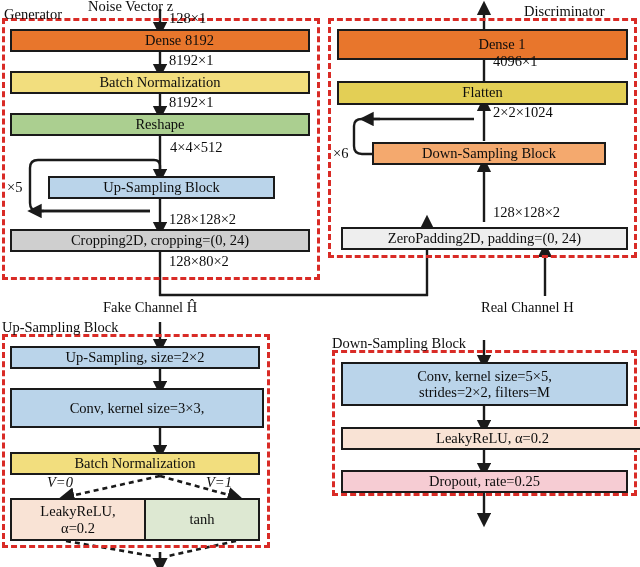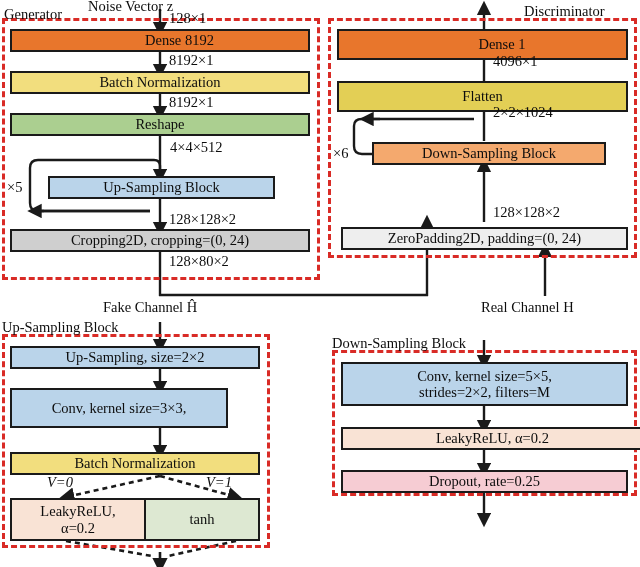--- a/index.html
+++ b/index.html
@@ -140,35 +140,35 @@
 <div class="dim" style="left:169px;top:53px;">8192×1</div>
 <div class="dim" style="left:169px;top:95px;">8192×1</div>
 <div class="dim" style="left:170px;top:140px;">4×4×512</div>
 <div class="dim" style="left:169px;top:212px;">128×128×2</div>
 <div class="dim" style="left:169px;top:254px;">128×80×2</div>
 
 <div class="mult" style="left:7px;top:180px;">×5</div>
 
 <div class="box c-orange" style="left: 337px; top: 29px; width: 291px; height: 31px; background: rgb(232, 118, 44);">Dense 1</div>
 
-<div class="box c-yellow2" style="left: 337px; top: 81px; width: 291px; height: 31px; background: rgb(227, 207, 85);">Flatten</div>
+<div class="box c-yellow2" style="left: 337px; top: 81px; width: 291px; height: 24px; background: rgb(227, 207, 85);">Flatten</div>
 
 <div class="box c-peachdark" style="left: 372px; top: 142px; width: 234px; height: 23px; background: rgb(244, 169, 110);">Down-Sampling Block</div>
 
 <div class="box c-gray2" style="left: 341px; top: 227px; width: 287px; height: 23px; background: rgb(238, 238, 238);">ZeroPadding2D, padding=(0, 24)</div>
 
 <div class="dim" style="left:493px;top:54px;">4096×1</div>
 <div class="dim" style="left:493px;top:105px;">2×2×1024</div>
 <div class="dim" style="left:493px;top:205px;">128×128×2</div>
 
 <div class="mult" style="left:333px;top:146px;">×6</div>
 
 <div class="box c-blue" style="left: 10px; top: 346px; width: 250px; height: 23px; background: rgb(186, 212, 234);">Up-Sampling, size=2×2</div>
 
-<div class="box c-blue two" style="left: 10px; top: 388px; width: 218px; height: 40px; flex-direction: column; background: rgb(186, 212, 234);">
+<div class="box c-blue two" style="left: 10px; top: 388px; width: 254px; height: 40px; flex-direction: column; background: rgb(186, 212, 234);">
   <span>Conv, kernel size=3×3,</span>
 </div>
 
 <div class="box c-yellow" style="left: 10px; top: 452px; width: 250px; height: 23px; background: rgb(242, 222, 126);">Batch Normalization</div>
 
 <div class="box c-peach two" style="left: 10px; top: 498px; width: 136px; height: 43px; flex-direction: column; background: rgb(249, 227, 213);">
   <span>LeakyReLU,</span>
   <span>α=0.2</span>
 </div>
 

